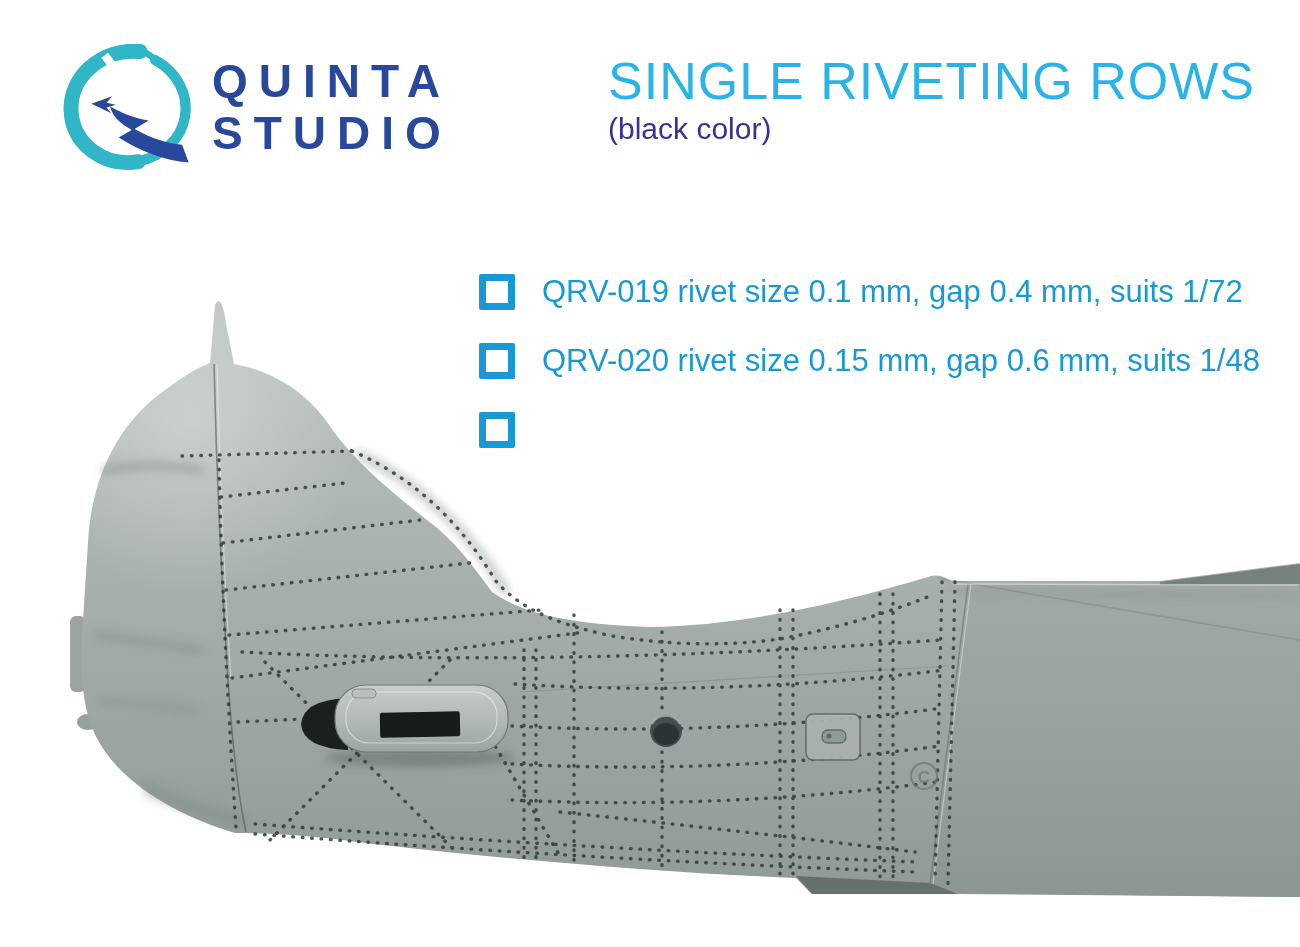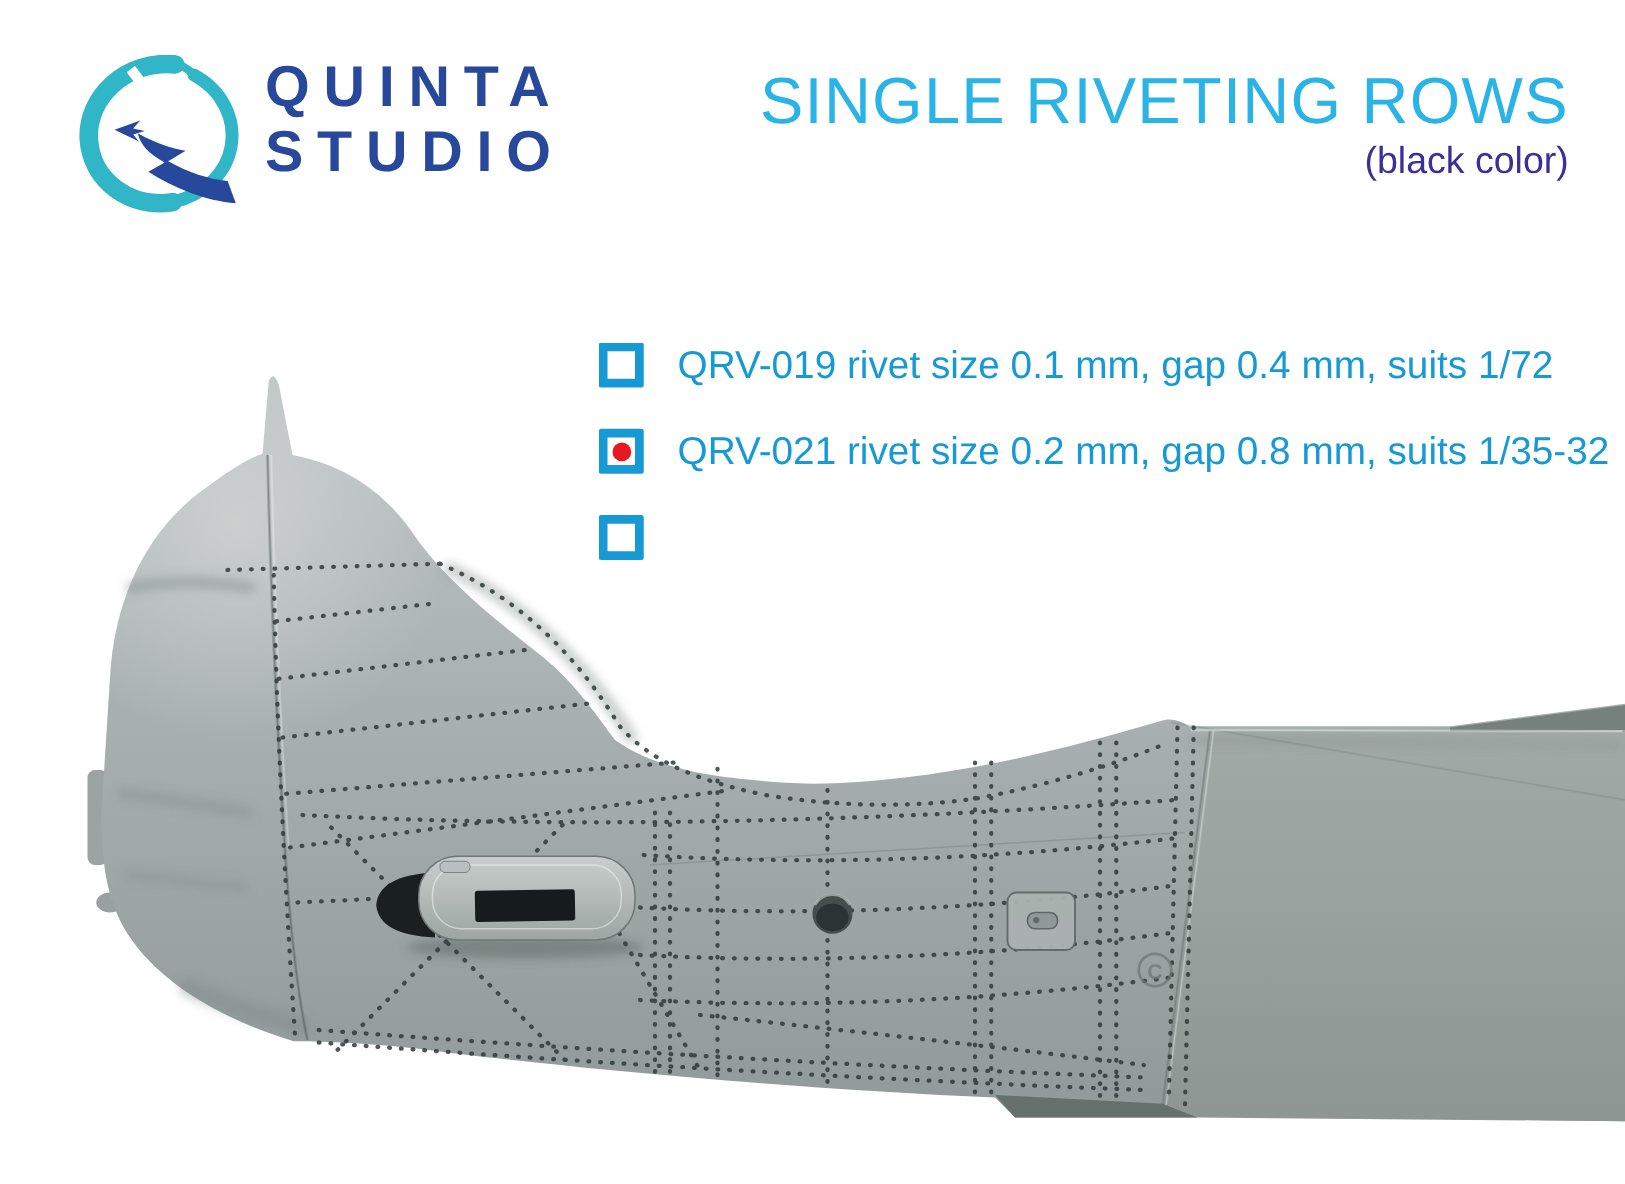--- a/index.html
+++ b/index.html
@@ -1,24 +1,24 @@
 <!DOCTYPE html>
 <html style="--accent: #1799d6; --red: #e8191e; --title-color: #2ab3e6; --subtitle-color: #39309a; --logo-blue: #27489b; --logo-teal: #30b6c6;"><head>
 <meta charset="utf-8">
 <style>
   html,body{margin:0;padding:0;background:#ffffff;}
   #canvas{position:relative;width:1300px;height:947px;background:#fff;overflow:hidden;
           font-family:"Liberation Sans",sans-serif;}
   
-  .logo{position:absolute;left:58px;top:44px;display:flex;gap:14px;z-index:2;}
+  .logo{position:absolute;left:58px;top:44px;display:flex;align-items:center;gap:14px;z-index:2;}
   .logo svg{display:block;}
   .brand{color:var(--logo-blue);font-weight:bold;font-size:46px;letter-spacing:11px;
          line-height:1.12;white-space:pre-line;}
   
-  .header{position:absolute;top:55px;right:45px;text-align:right;z-index:2;}
+  .header{position:absolute;top:55px;right:45px;text-align:left;z-index:2;}
   .title{font-size:52px;letter-spacing:1px;color:var(--title-color);line-height:1.0;}
   .subtitle{font-size:30px;color:var(--subtitle-color);margin-top:7px;line-height:1.0;}
   
   .list{position:absolute;left:479px;top:274px;z-index:2;}
   .row{display:flex;align-items:flex-end;gap:27px;margin-bottom:33px;height:36px;}
   .cb{width:36px;height:36px;box-sizing:border-box;border:7px solid var(--accent);
       background:#fff;border-radius:2px;display:flex;align-items:center;justify-content:center;flex:0 0 auto;}
   .cb .dot{display:none;width:15px;height:15px;border-radius:50%;background:var(--red);}
   .cb.checked .dot{display:block;}
   .lbl{font-size:31px;color:var(--accent);white-space:nowrap;}
@@ -195,23 +195,21 @@
     <div class="title">SINGLE RIVETING ROWS</div>
     <div class="subtitle">(black color)</div>
   </div>
 
   <div class="list">
     <div class="row">
       <span class="cb"></span>
       <span class="lbl">QRV-019 rivet size 0.1 mm, gap 0.4 mm, suits 1/72</span>
     </div>
     <div class="row">
-      <span class="cb checked">
-          <span class="dot"></span>
-        </span>
-      <span class="lbl">QRV-021 rivet size 0.2 mm, gap 0.8 mm, suits 1/35-32</span>
+      <span class="cb"></span>
+      <span class="lbl">QRV-020 rivet size 0.15 mm, gap 0.6 mm, suits 1/48</span>
     </div>
     <div class="row">
       <span class="cb"></span>
     </div>
   </div>
 
 </div>
 
 </body></html>

